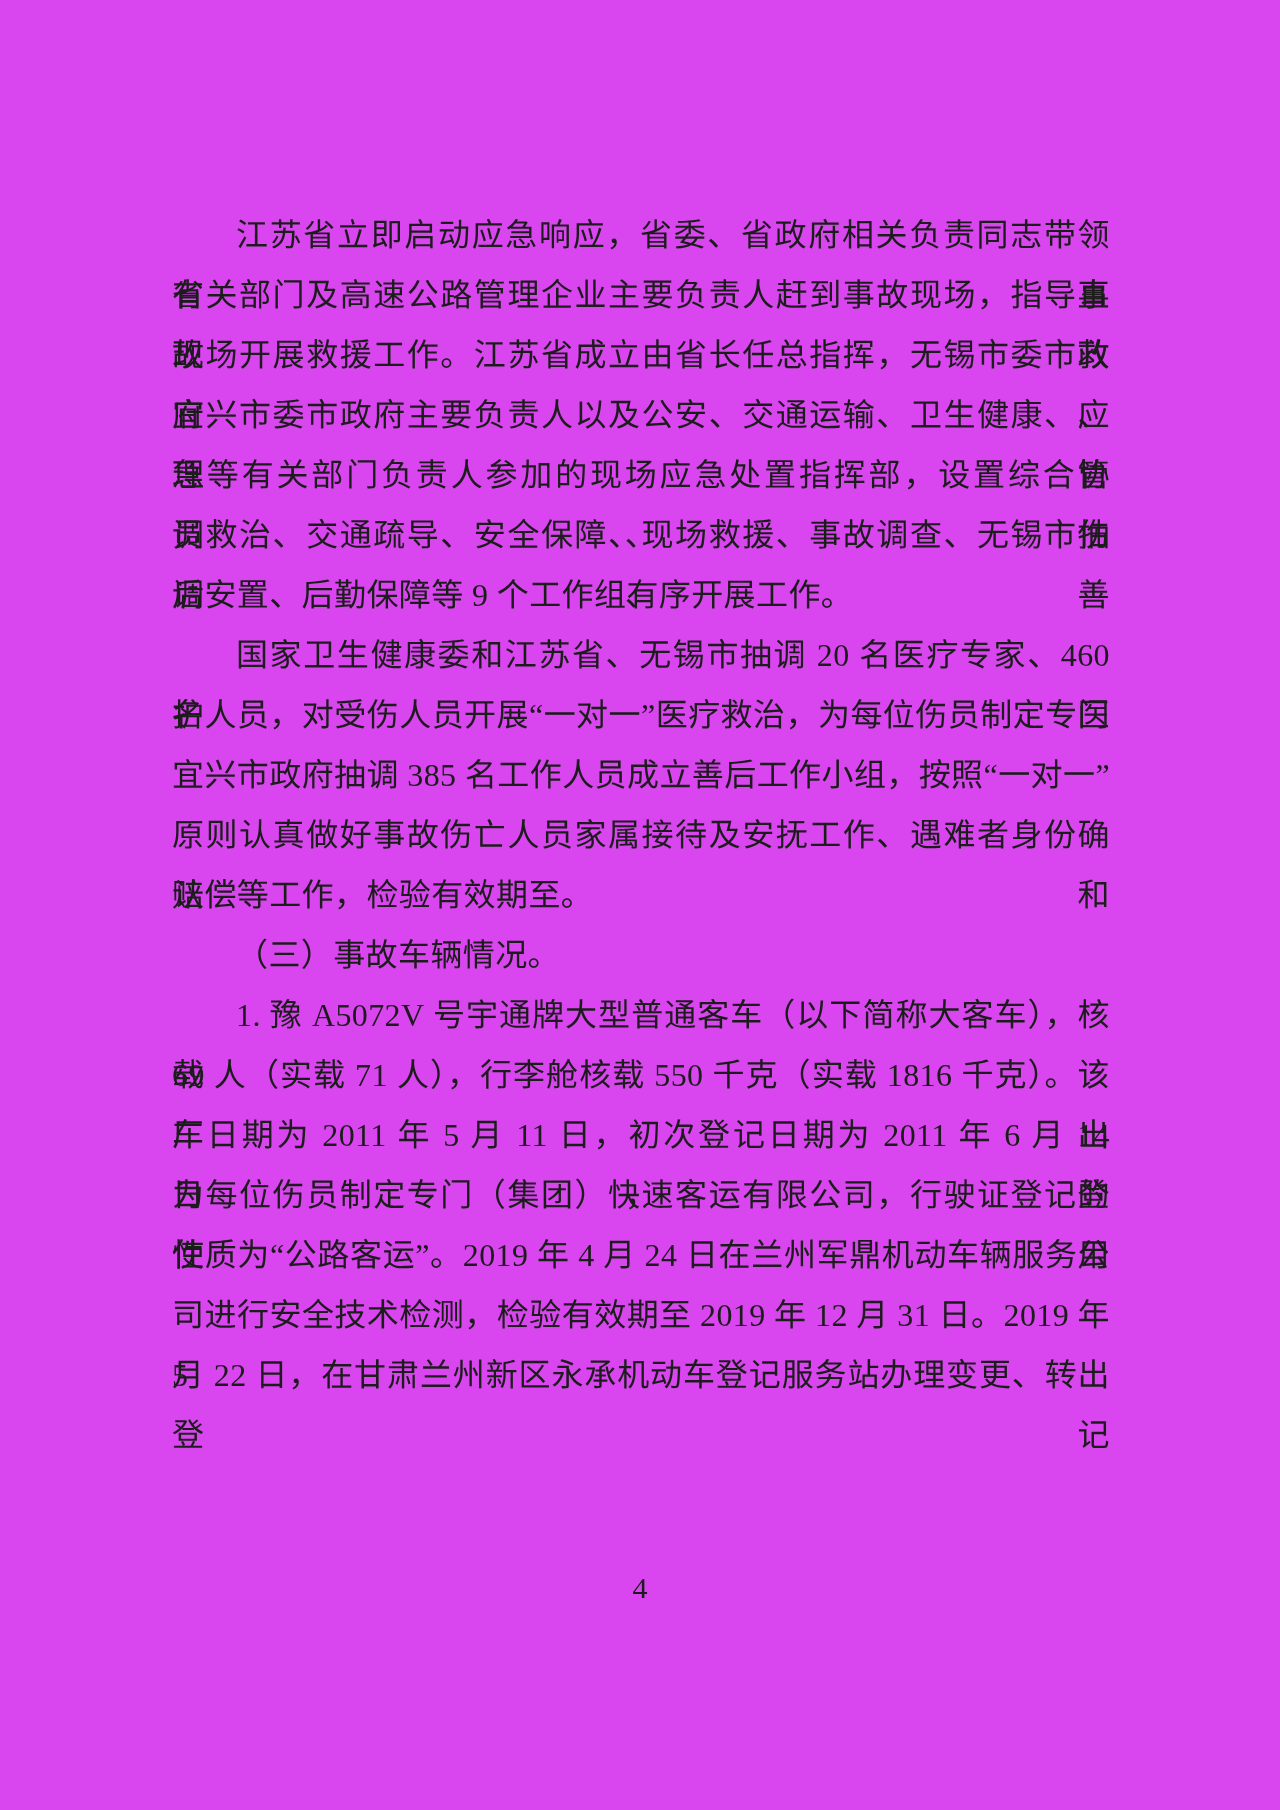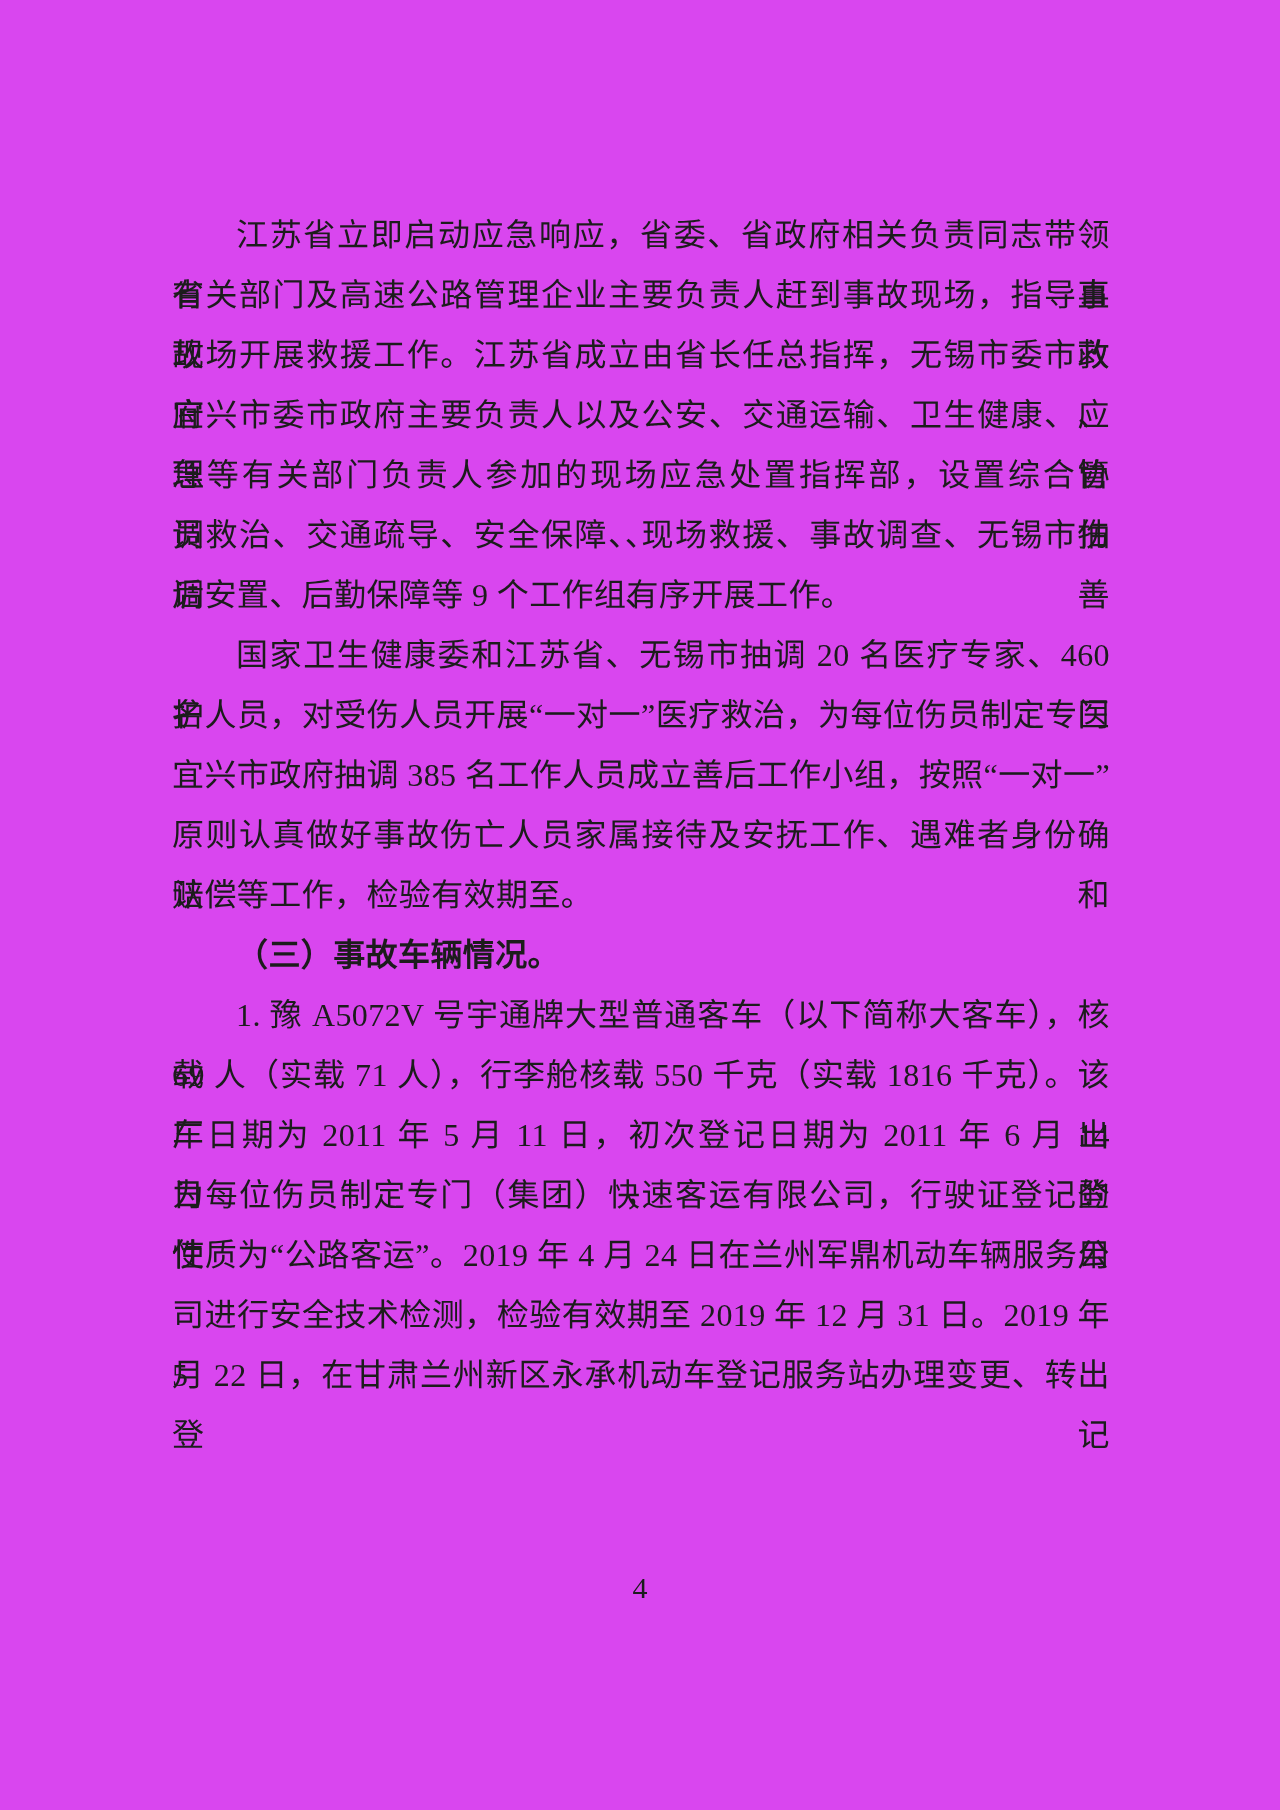--- a/index.html
+++ b/index.html
@@ -35,21 +35,21 @@
   .j {
     white-space: normal;
     text-align: justify;
     text-align-last: justify;
     text-justify: inter-character;
   }
   .indent {
     text-indent: 64px;
   }
   .heading {
-    font-weight: bold;
+    font-weight: normal;
   }
   .page-number {
     position: absolute;
     left: 0;
     top: 1558px;
     width: 1280px;
     height: 60px;
     line-height: 60px;
     text-align: center;
     font-size: 30px;

